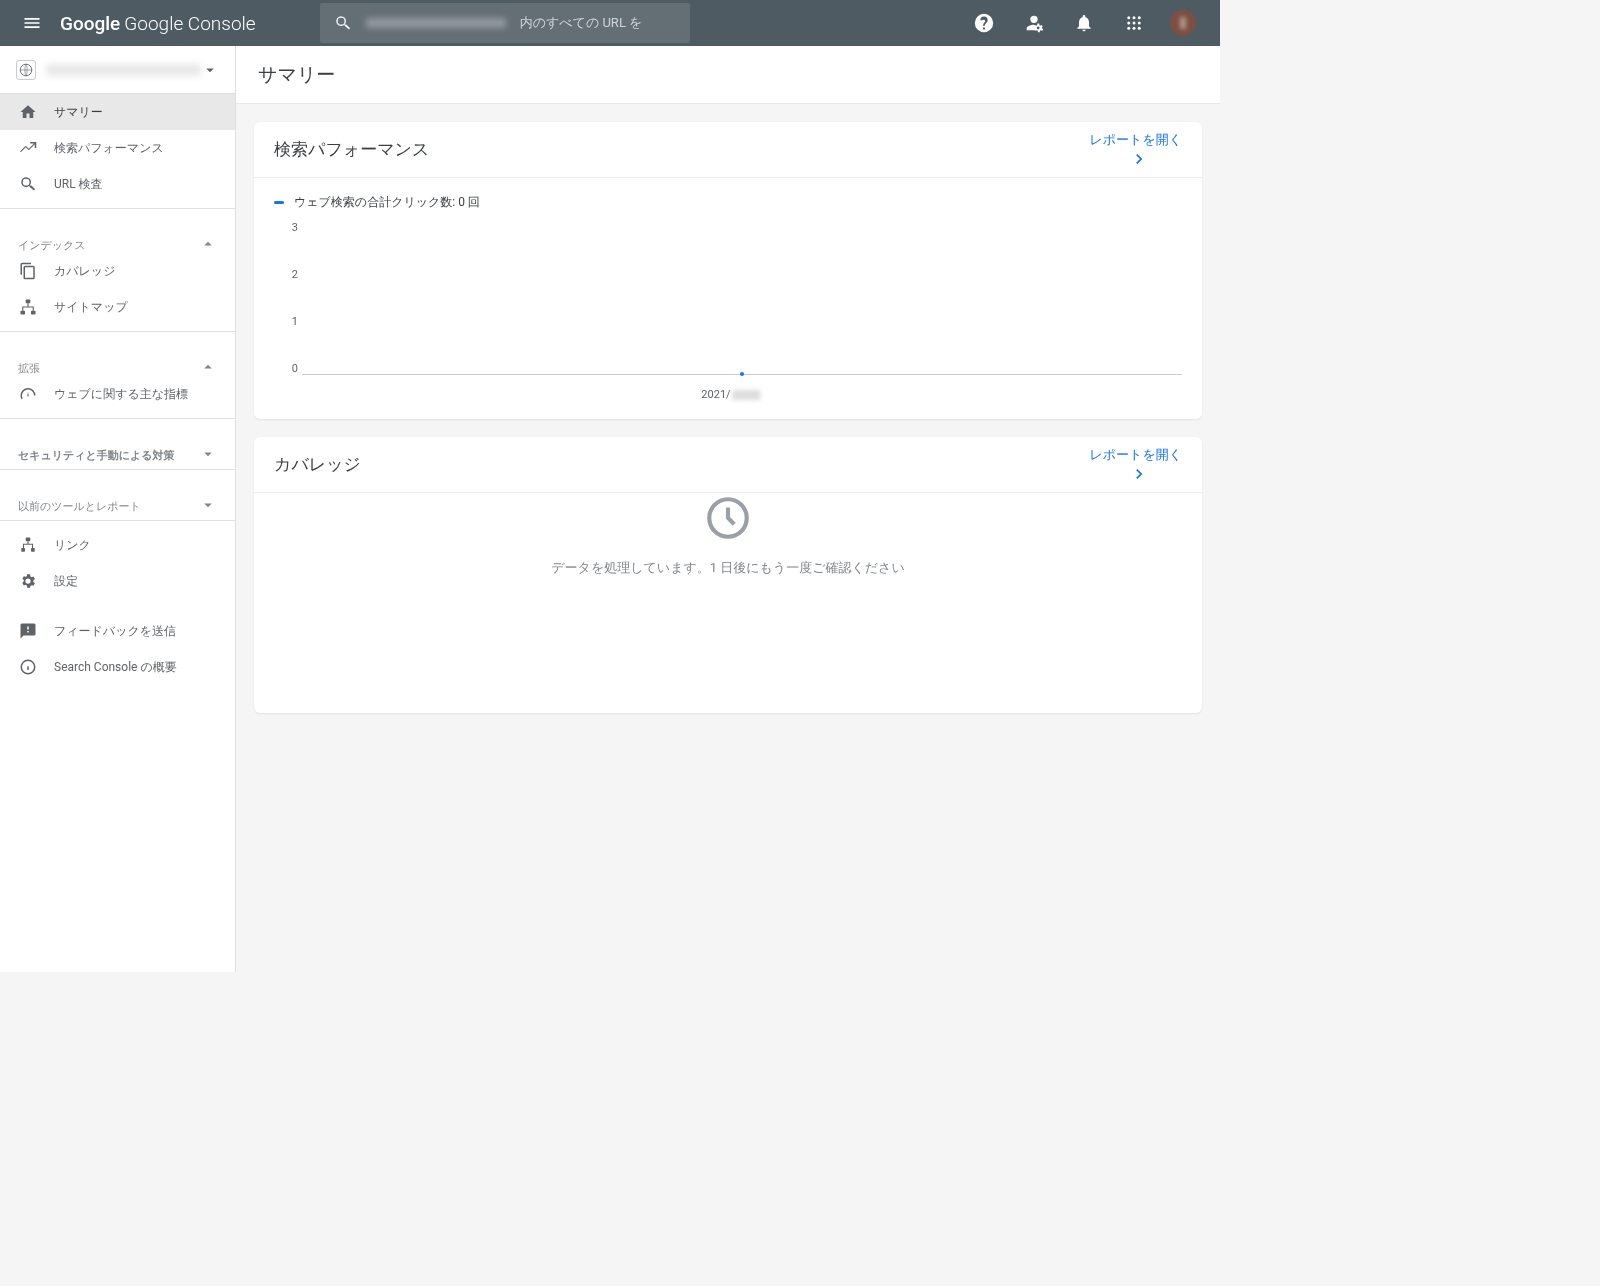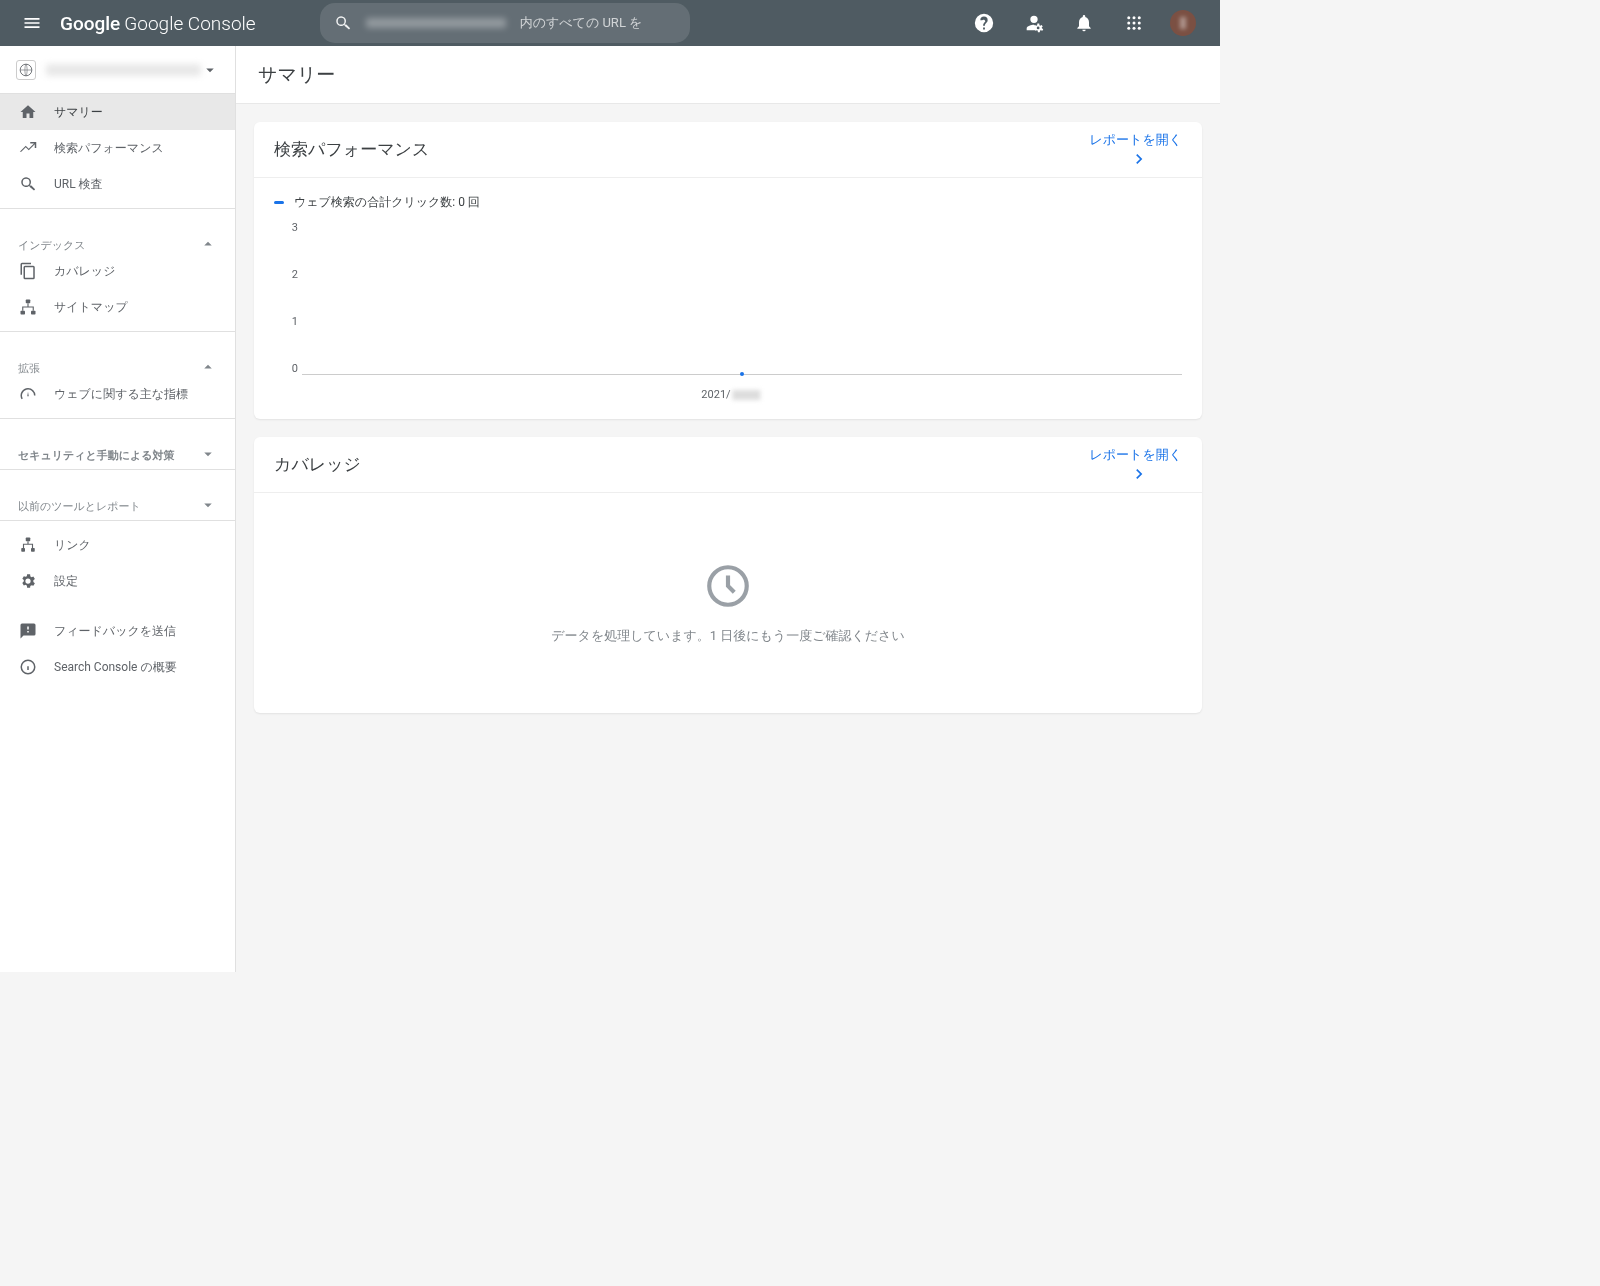--- a/index.html
+++ b/index.html
@@ -2,21 +2,21 @@
 <html><head>
 <meta charset="utf-8">
 <style>
 * { margin: 0; padding: 0; box-sizing: border-box; }
 body { font-family: 'Google Sans', Roboto, Arial, sans-serif; background: #f5f5f5; color: #3c4043; width: 1220px; height: 980px; overflow: hidden; }
 .header { background: #4f5b62; height: 46px; display: flex; align-items: center; padding: 0 14px; color: #fff; }
 .menu-btn { width: 36px; height: 36px; display: flex; align-items: center; justify-content: center; cursor: pointer; border-radius: 50%; }
 .logo { display: flex; align-items: center; margin-left: 10px; font-size: 19px; }
 .logo-google { font-weight: 500; }
 .logo-sc { font-weight: 300; margin-left: 4px; }
-.search-box { margin-left: 64px; background: rgba(255,255,255,0.12); height: 40px; width: 370px; border-radius: 15px; display: flex; align-items: center; padding: 0 14px; color: #e0e0e0; }
+.search-box { margin-left: 64px; background: rgba(255,255,255,0.12); height: 40px; width: 370px; border-radius: 2px; display: flex; align-items: center; padding: 0 14px; color: #e0e0e0; }
 .search-box .search-text { margin-left: 14px; color: rgba(255,255,255,0.7); font-size: 13px; filter: blur(0px); }
 .header-right { margin-left: auto; display: flex; align-items: center; gap: 22px; padding-right: 10px; }
 .icon-btn { width: 28px; height: 28px; display: flex; align-items: center; justify-content: center; cursor: pointer; }
 .avatar { width: 26px; height: 26px; border-radius: 50%; background: #7b5043; display: flex; align-items: center; justify-content: center; }
 .layout { display: flex; height: calc(100% - 54px); }
 .sidebar { width: 236px; background: #fff; border-right: 1px solid #e0e0e0; overflow-y: auto; }
 .property-sel { height: 48px; border-bottom: 1px solid #e0e0e0; display: flex; align-items: center; padding: 0 16px; cursor: pointer; }
 .prop-icon { width: 20px; height: 20px; border: 1px solid #ccc; border-radius: 3px; display: flex; align-items: center; justify-content: center; font-size: 12px; }
 .prop-label { flex: 1; margin-left: 10px; font-size: 13px; background: #e8e8e8; height: 12px; border-radius: 2px; filter: blur(3px); }
 .nav-item { height: 36px; display: flex; align-items: center; padding: 0 18px; cursor: pointer; font-size: 12px; color: #5f6368; }
@@ -33,21 +33,21 @@
 .card-title { font-size: 17px; color: #3c4043; }
 .card-link { margin-left: auto; color: #1a73e8; font-size: 13px; display: flex; align-items: center; cursor: pointer; flex-direction: column; }
 .card-body { padding: 16px 20px 18px; }
 .legend { display: flex; align-items: center; font-size: 12px; color: #3c4043; margin-bottom: 10px; }
 .legend-dash { width: 10px; height: 3px; background: #1a73e8; margin-right: 10px; border-radius: 2px; }
 .chart { position: relative; height: 180px; margin-left: 6px; }
 .y-axis { position: absolute; left: 0; top: 0; bottom: 26px; width: 18px; display: flex; flex-direction: column; justify-content: space-between; align-items: flex-end; font-size: 11px; color: #5f6368; }
 .plot { position: absolute; left: 22px; right: 0; top: 0; bottom: 26px; border-bottom: 1px solid #ccc; }
 .x-label { position: absolute; left: 50%; bottom: 0; transform: translateX(-50%); font-size: 11px; color: #5f6368; display: flex; align-items: center; }
 .data-point { position: absolute; bottom: -2px; left: 50%; width: 4px; height: 4px; background: #1a73e8; border-radius: 50%; transform: translateX(-50%); }
-.coverage-body { height: 220px; display: flex; flex-direction: column; align-items: center; justify-content: center; color: #80868b; }
+.coverage-body { height: 220px; display: flex; flex-direction: column; align-items: center; color: #80868b; }
 .coverage-msg { margin-top: 16px; font-size: 13px; }
 svg { display: block; }
 </style>
 </head>
 <body>
 
 <div class="header">
   <div class="menu-btn">
     <svg width="20" height="20" viewBox="0 0 24 24" fill="#fff">
         <path d="M3 6h18v2H3zm0 5h18v2H3zm0 5h18v2H3z"></path>

